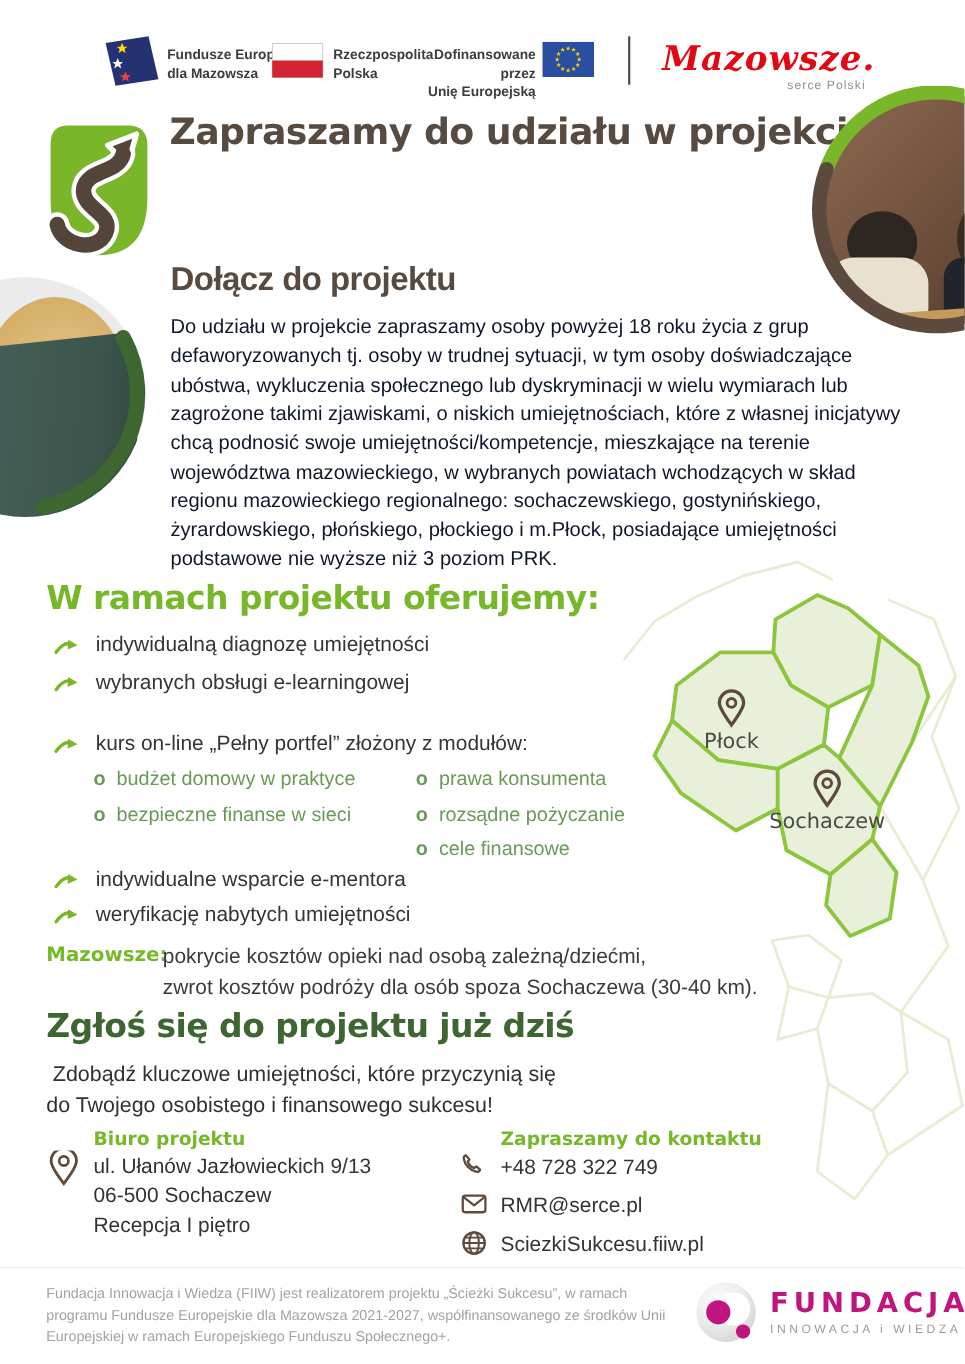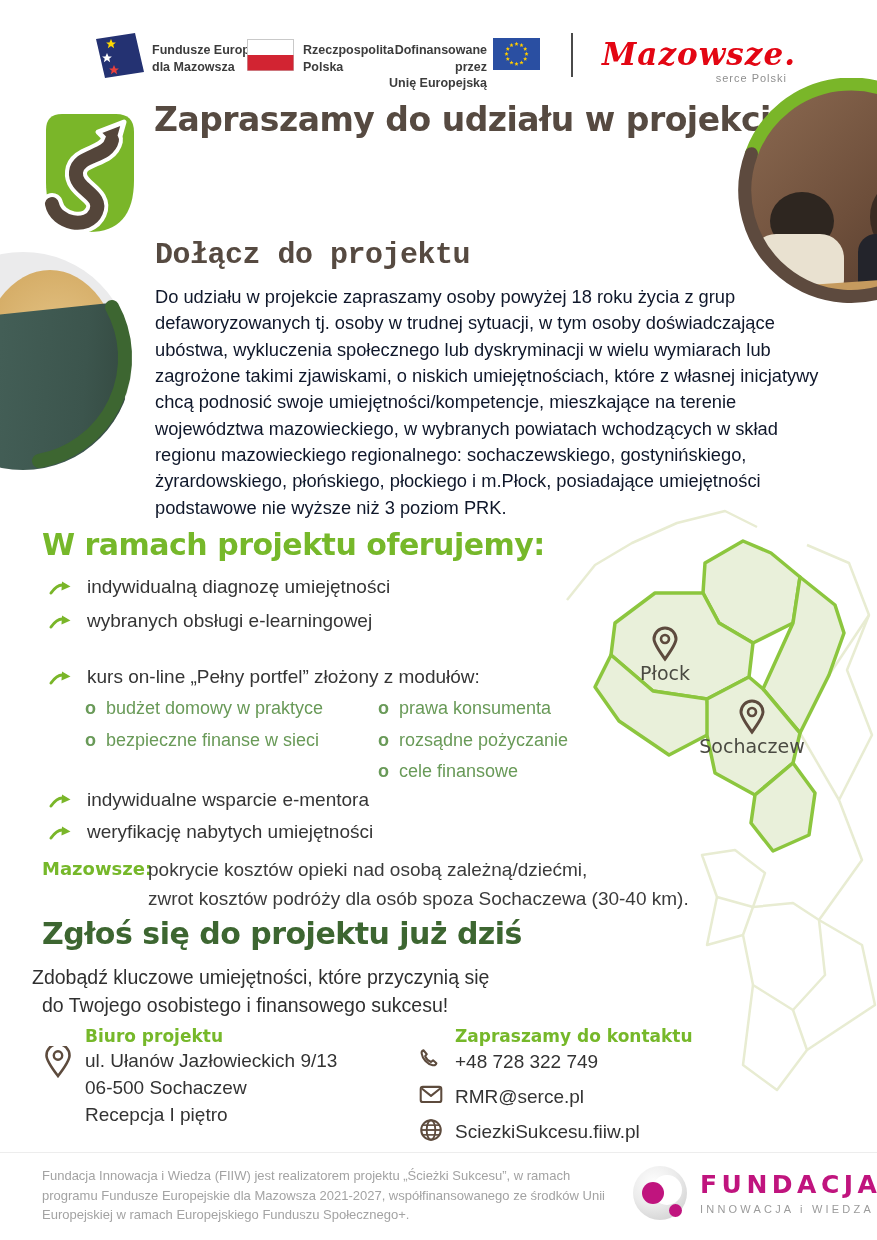--- a/index.html
+++ b/index.html
@@ -28,21 +28,21 @@
   .p1-body{position:absolute;left:10px;top:150px;width:92px;height:70px;border-radius:24px;background:#e9e1d0;}
   .p2-hair{position:absolute;left:128px;top:96px;width:64px;height:74px;border-radius:50%;background:#3a2b22;}
   .p2-body{position:absolute;left:116px;top:150px;width:92px;height:68px;border-radius:18px;background:#23242b;}
   .tr-table{position:absolute;left:60px;top:196px;width:160px;height:22px;background:#c59a5e;transform:rotate(-4deg);}
   .photo-l{left:-86px;top:252px;width:218px;height:218px;background:#ebebec;}
   .l-hair{position:absolute;left:66px;top:18px;width:140px;height:190px;border-radius:50%;background:radial-gradient(circle at 55% 35%,#e3c284 0%,#d2a860 60%,#c29a52 100%);}
   .l-book{position:absolute;left:58px;top:58px;width:152px;height:168px;background:linear-gradient(100deg,#46625a 0%,#3c554d 70%,#33483f 100%);transform:rotate(-6deg);border-radius:5px;box-shadow:inset 8px 0 0 #2f433c;}
   .arc-svg{pointer-events:none;}
 
   
-  .h-brown{font-family:Liberation Mono, monospace;font-weight:bold;font-size:30px;color:#564a41;letter-spacing:-0.5px;}
+  .h-brown{font-family:Liberation Sans, sans-serif;font-weight:bold;font-size:30px;color:#564a41;letter-spacing:-0.5px;}
   .h-green{font-family:"DejaVu Sans",sans-serif;font-weight:bold;font-size:30px;color:#76b82a;letter-spacing:-0.5px;}
   .h-darkgreen{font-family:"DejaVu Sans",sans-serif;font-weight:bold;font-size:30px;color:#3d6631;letter-spacing:-0.5px;}
   .body-par{font-size:18.3px;line-height:1.44;color:#0f172a;}
 
   .offer-item{display:flex;gap:15px;align-items:flex-start;font-size:19px;color:#353535;}
   .offer-item .sub{margin-top:6px;}
   .arrow-ic{flex:0 0 auto;margin-top:3px;}
 
   .mod-item{font-size:18px;color:#699a58;margin-bottom:10.5px;white-space:nowrap;}
   .mod-item::before{content:"o";font-weight:bold;margin-right:10px;color:#699a58;}
@@ -257,21 +257,21 @@
     <span>weryfikację nabytych umiejętności</span>
   </div>
 
   <div class="abs extra-label" style="left:42px;top:858px;">Mazowsze:</div>
   <div class="abs extra-text" style="left:148px;top:855px;">
     <div>pokrycie kosztów opieki nad osobą zależną/dziećmi,</div>
     <div>zwrot kosztów podróży dla osób spoza Sochaczewa (30-40 km).</div>
   </div>
 
   <div class="abs h-darkgreen" style="left:42px;top:916px;">Zgłoś się do projektu już dziś</div>
-  <div class="abs signup-line" style="left:32px;top:963px;">Zdobądź kluczowe umiejętności, które przyczynią się</div>
+  <div class="abs signup-line" style="left:48px;top:963px;">Zdobądź kluczowe umiejętności, które przyczynią się</div>
   <div class="abs signup-line" style="left:42px;top:991px;">do Twojego osobistego i finansowego sukcesu!</div>
 
   <div class="abs c-label" style="left:85px;top:1026px;">Biuro projektu</div>
   <div class="abs" style="left:44px;top:1046px;">
     <svg width="28" height="34" viewBox="0 0 28 34">
       <g transform="translate(14,13)">
         <path d="M0,17 C-8.5,6 -11.5,0.5 -11.5,-3.5 A11.5,11.5 0 1 1 11.5,-3.5 C11.5,0.5 8.5,6 0,17 Z" fill="none" stroke="#5d4b3d" stroke-width="2.6"></path>
         <circle cx="0" cy="-3.5" r="4.2" fill="none" stroke="#5d4b3d" stroke-width="2.4"></circle>
       </g>
     </svg>

